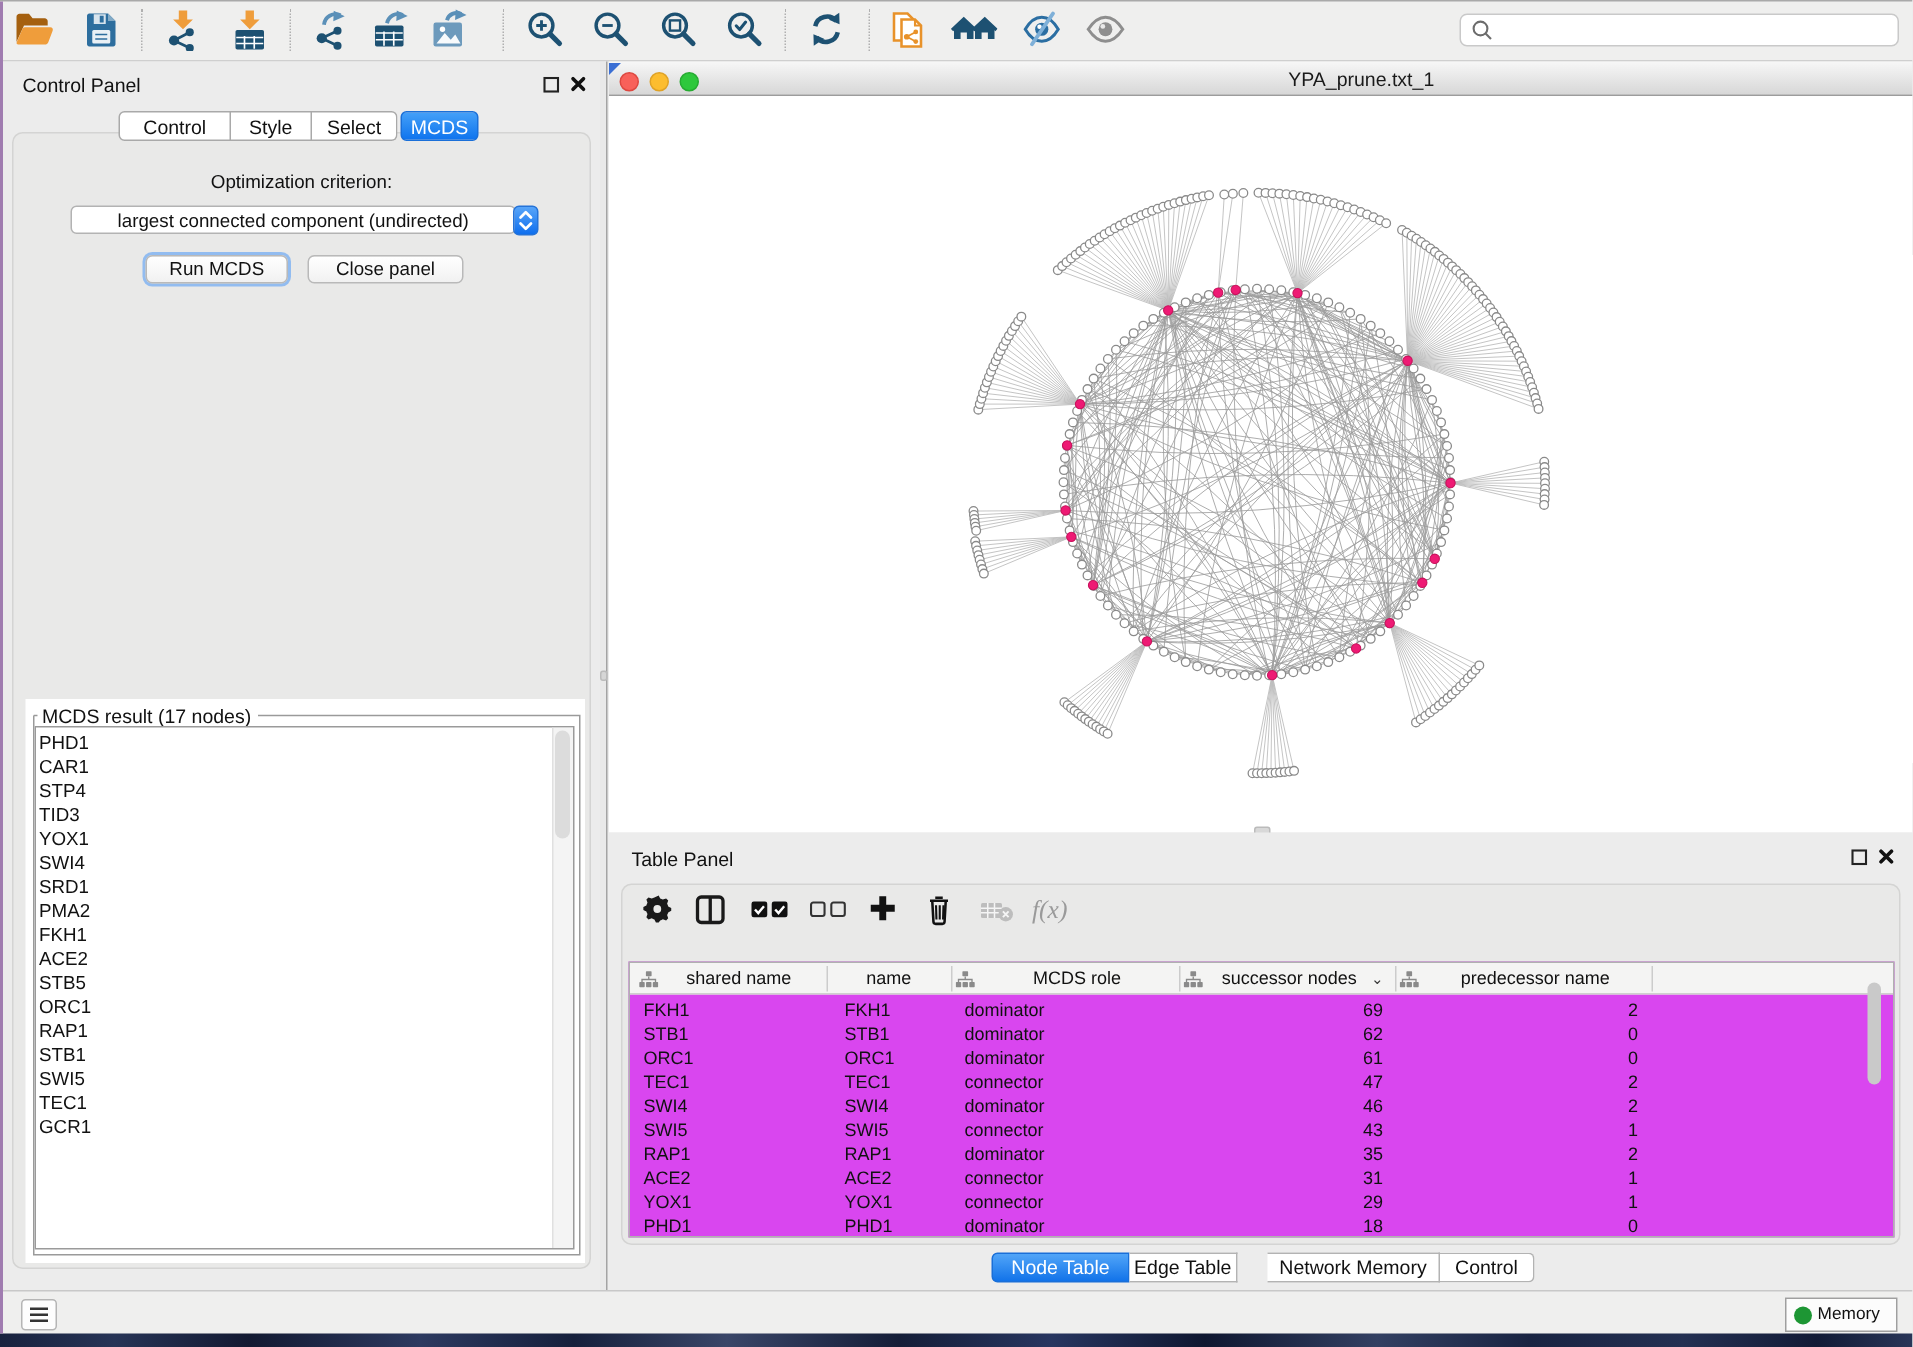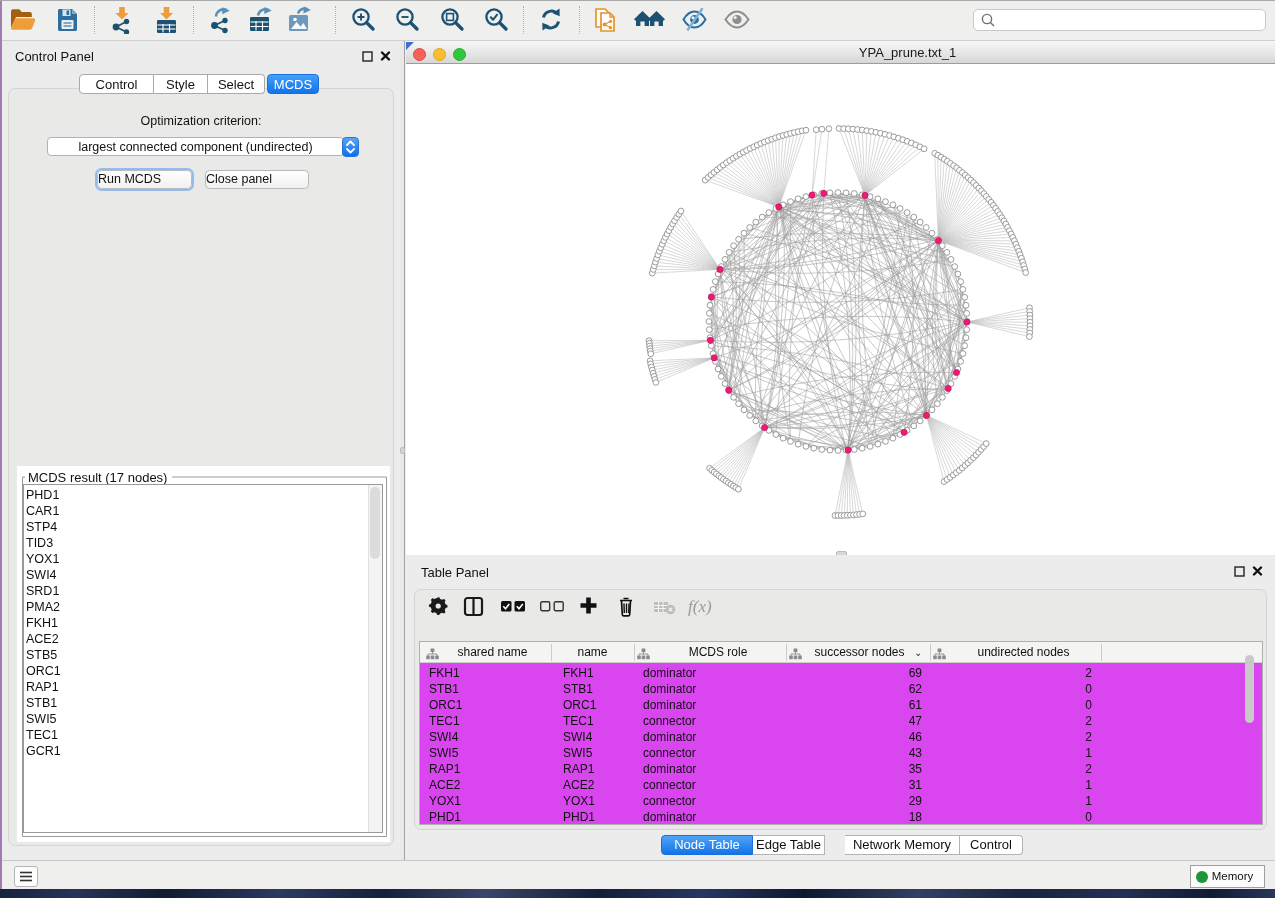--- a/index.html
+++ b/index.html
@@ -8,21 +8,21 @@
 #toolbar{left:0;top:0;width:1275px;height:41px;background:#efefee;border-top:1px solid #a9a9a9;border-bottom:1px solid #cfcfcf}
 .tsep{position:absolute;top:6px;height:28px;width:0;border-left:1px dotted #b0b0b0}
 .ticon{position:absolute;top:7px}
 #searchbox{position:absolute;left:973px;top:9px;width:293px;height:22px;background:#fff;border:1px solid #c9c9c9;border-radius:5px}
 
 #cpanel{left:2px;top:41px;width:398px;height:819px;background:#ececec}
 #cphead{position:absolute;left:13px;top:8px;font-size:13px;color:#111}
 #cpinner{position:absolute;left:6px;top:47px;width:386px;height:758px;background:#e9e9e8;border:1px solid #d4d4d3;border-radius:7px}
 .tab{position:absolute;top:33px;height:20px;font-size:13px;line-height:19px;text-align:center;background:#fff;border:1px solid #a9a9a9;color:#111}
 #tabmcds{background:linear-gradient(#44a0f8,#0f74ee);color:#fff;border-color:#1a6fd8;border-radius:4px}
-.cbtn{position:absolute;height:19px;background:linear-gradient(#fff,#f1f1f1);border:1px solid #b9b9b9;border-radius:4.5px;font-size:12.5px;line-height:17px;color:#111}
+.cbtn{position:absolute;height:19px;background:linear-gradient(#fff,#f1f1f1);border:1px solid #b9b9b9;border-radius:4.5px;font-size:12.5px;text-align:center;line-height:17px;color:#111}
 
 #vsplit{left:400px;top:41px;width:5px;height:819px;background:#e9e9e9;border-right:1px solid #a3a3a3}
 #vhandle{position:absolute;left:0px;top:406px;width:5px;height:7px;background:#d6d6d6;border:1px solid #bbb;border-radius:2px}
 
 #nettitle{left:406px;top:41px;width:869px;height:23px;background:linear-gradient(#f7f7f7,#d7d7d7);border-bottom:1px solid #9c9c9c}
 #netcanvas{left:406px;top:64px;width:869px;height:491px;background:#fff}
 .light{position:absolute;top:7px;width:13px;height:13px;border-radius:50%}
 
 #tpanel{left:406px;top:555px;width:869px;height:305px;background:#ececec}
 #tpinner{position:absolute;left:8px;top:34px;width:853px;height:241px;background:#e9e9e8;border:1px solid #d4d4d3;border-radius:7px}
@@ -1100,21 +1100,21 @@
         <div style="position:absolute;left:494px;top:5px;font-size:10px;color:#333">⌄</div>
         <div style="position:absolute;left:513px;top:4px;width:13px;height:12px"><svg width="13" height="12" viewBox="0 0 13 12">
             <g fill="#8a8a8a">
               <rect x="4.6" y="0.5" width="3.8" height="3.4" rx="0.5"></rect>
               <rect x="0.2" y="7.6" width="3.6" height="3.6" rx="0.5"></rect>
               <rect x="4.7" y="7.6" width="3.6" height="3.6" rx="0.5"></rect>
               <rect x="9.2" y="7.6" width="3.6" height="3.6" rx="0.5"></rect>
             </g>
             <path d="M6.5 4 v2 M2 7.6 V6 h9 v1.6" fill="none" stroke="#8a8a8a" stroke-width="0.9"></path>
           </svg></div>
-        <div class="hcell" style="left:526px;width:155px">undirected nodes</div>
+        <div class="hcell" style="left:526px;width:155px">predecessor name</div>
    </div>
    <div class="trow" style="left:9px;top:23px;width:120px">FKH1</div>
       <div class="trow" style="left:143px;top:23px;width:80px">FKH1</div>
       <div class="trow" style="left:223px;top:23px;width:140px">dominator</div>
       <div class="trow num" style="left:420px;top:23px;width:82px">69</div>
       <div class="trow num" style="left:590px;top:23px;width:82px">2</div>
       <div class="trow" style="left:9px;top:39px;width:120px">STB1</div>
       <div class="trow" style="left:143px;top:39px;width:80px">STB1</div>
       <div class="trow" style="left:223px;top:39px;width:140px">dominator</div>
       <div class="trow num" style="left:420px;top:39px;width:82px">62</div>

